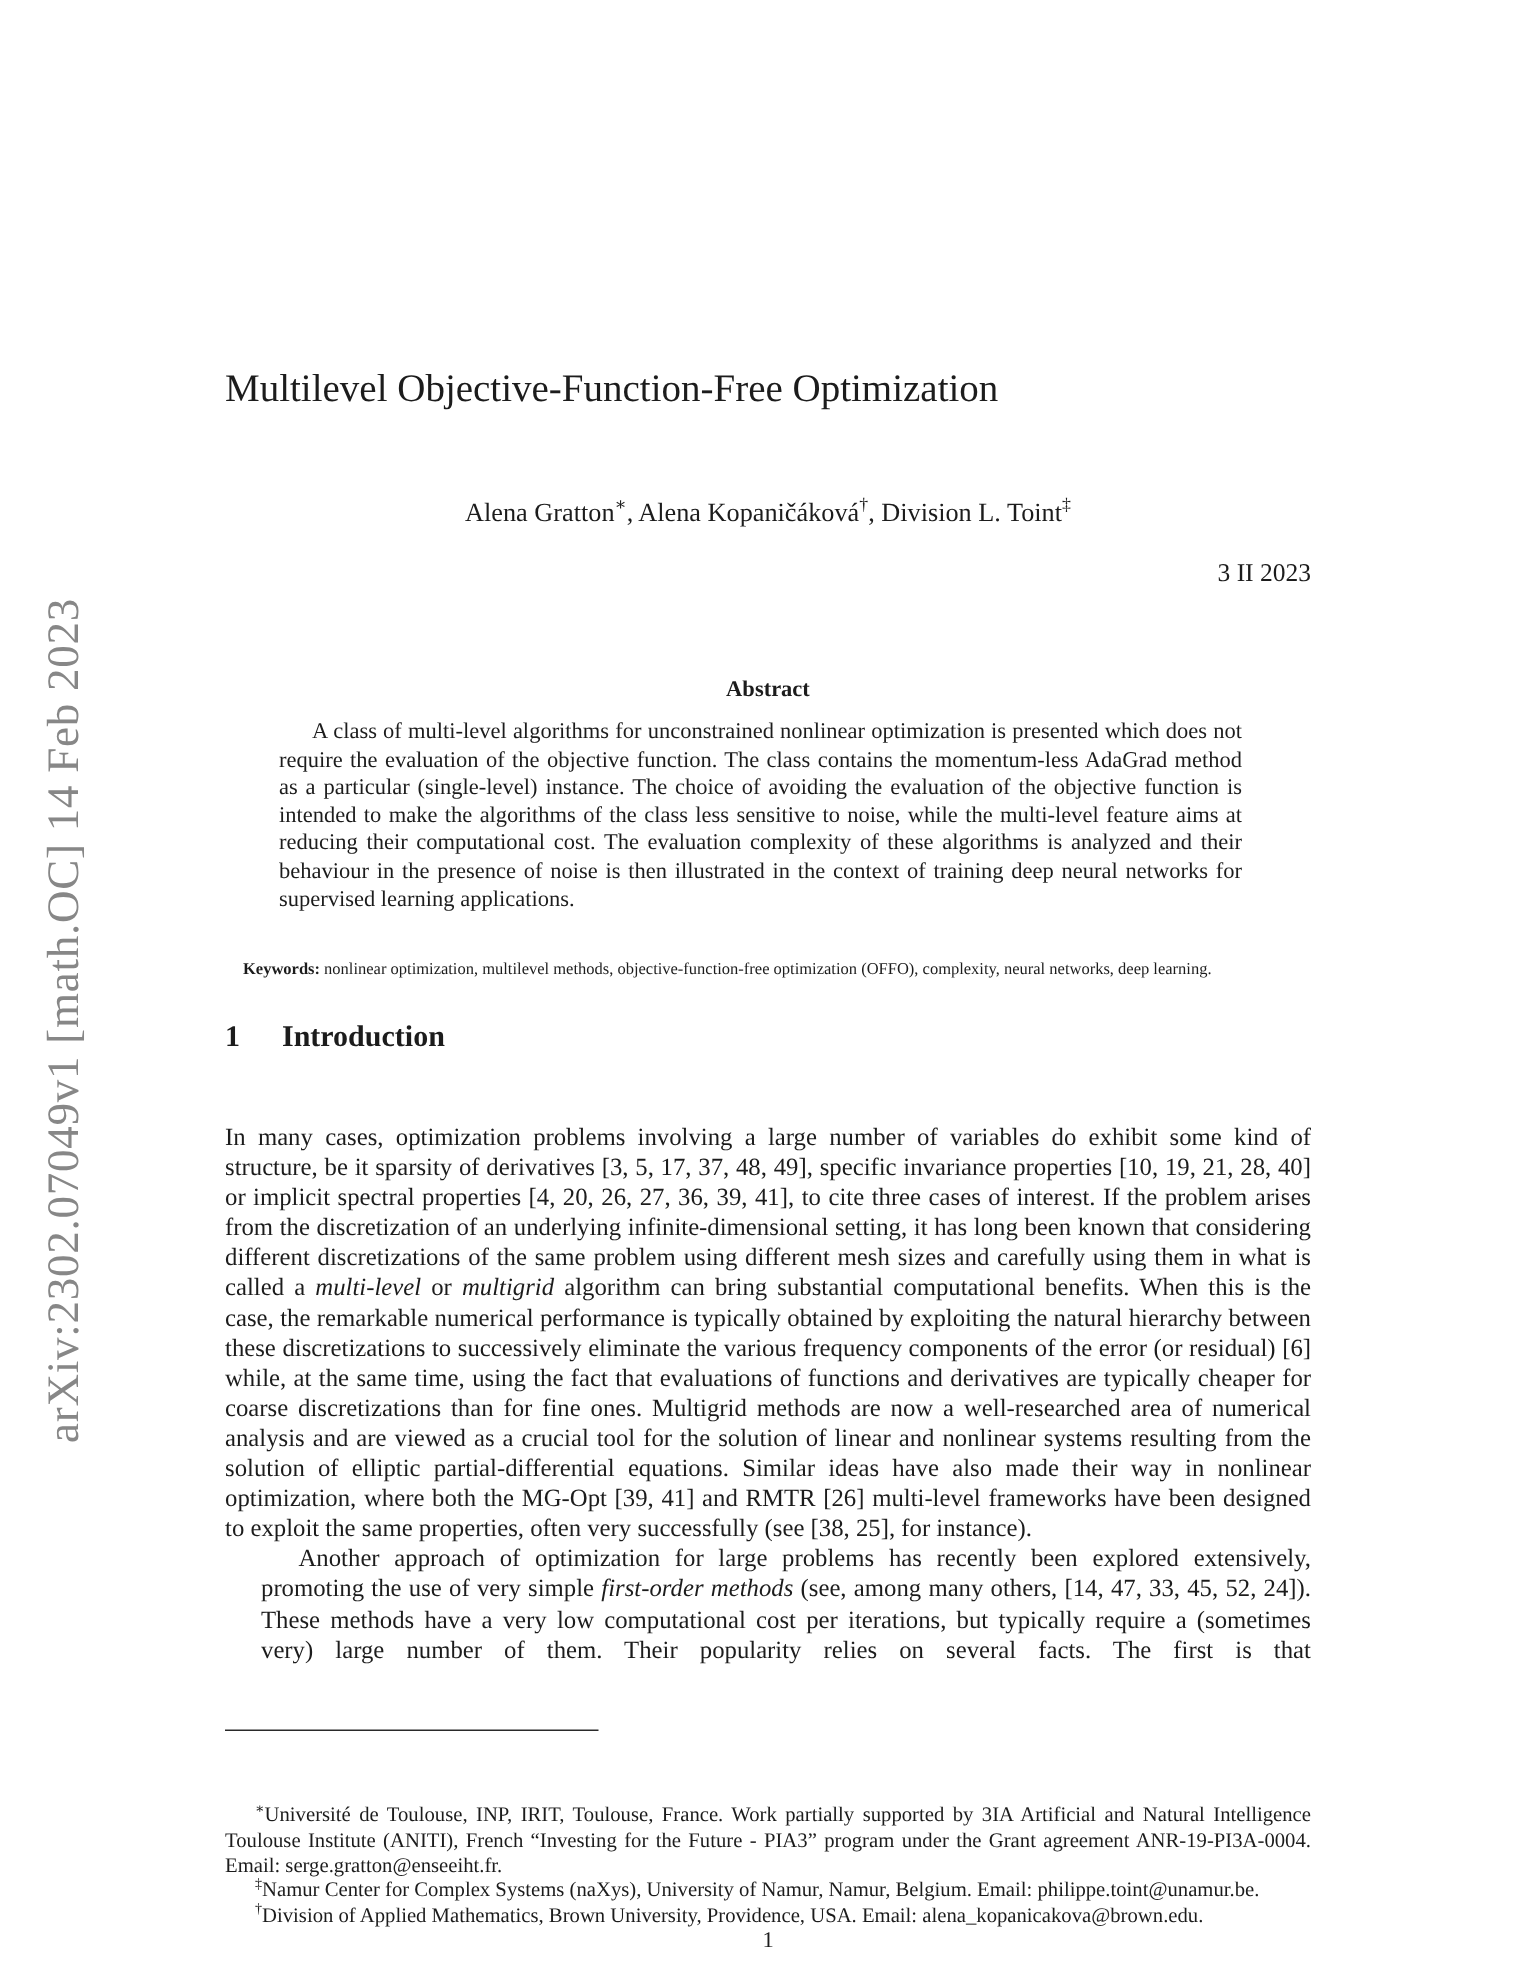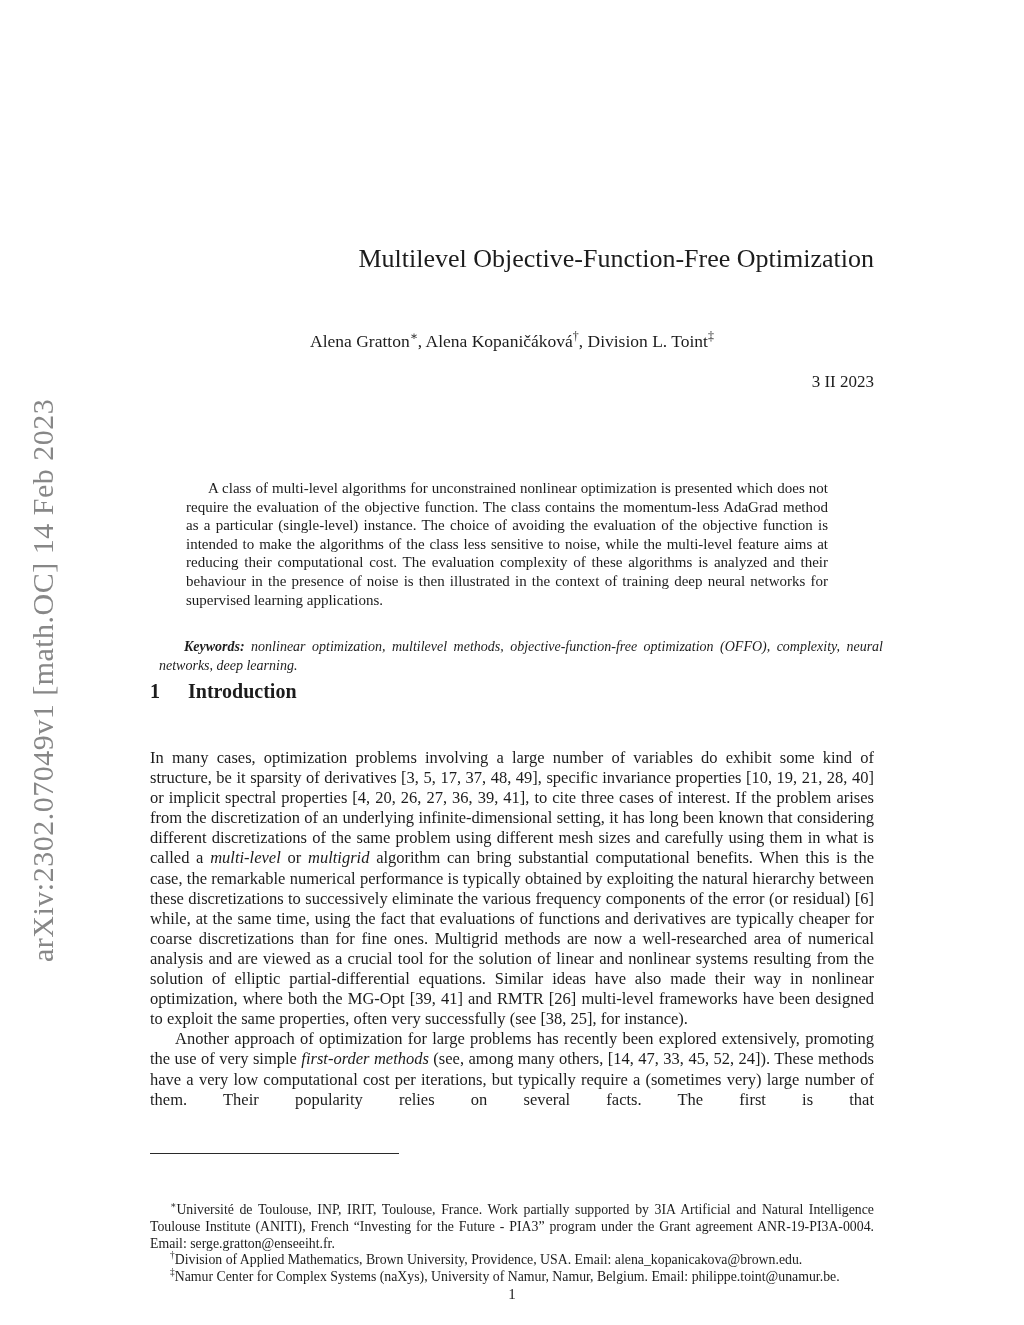--- a/index.html
+++ b/index.html
@@ -25,21 +25,21 @@
     white-space: nowrap;
     font-size: 30px;
     letter-spacing: 0.5px;
     color: #878787;
   }
   .title-block {
     position: absolute;
     top: 240px;
     left: 150px;
     width: 724px;
-    text-align: right;
+    text-align: left;
     font-size: 26px;
     line-height: 37px;
   }
   .authors-line {
     position: absolute;
     top: 331px;
     left: 150px;
     width: 724px;
     text-align: center;
     font-size: 17.5px;
@@ -67,27 +67,26 @@
     left: 186px;
     width: 642px;
     font-size: 15px;
     line-height: 18.6px;
     text-align: justify;
     text-indent: 22px;
   }
   .keywords {
     position: absolute;
     top: 637px;
-    left: 159px;
+    left: 137px;
     width: 724px;
-    font-size: 14px;
+    font-size: 11px;
     line-height: 19px;
     text-align: justify;
     text-indent: 25px;
-    font-style: italic;
   }
   .section-heading {
     position: absolute;
     top: 680px;
     left: 150px;
     width: 724px;
     font-size: 20px;
     font-weight: bold;
   }
   .section-number {
@@ -104,20 +103,21 @@
     font-size: 16.5px;
     line-height: 20.1px;
     text-align: justify;
   }
   .intro-body p {
     margin: 0;
   }
   .intro-body p.indented {
     text-indent: 25px;
     text-align-last: justify;
+    margin-left: 24px;
   }
   .it { font-style: italic; }
   .bf { font-weight: bold; }
   sup { font-size: 68%; line-height: 0; }
   .footnote-rule {
     position: absolute;
     top: 1153px;
     left: 150px;
     width: 249px;
     border-top: 1.5px solid #2a2a2a;
@@ -153,37 +153,38 @@
   <div class="arxiv-stamp">arXiv:2302.07049v1  [math.OC]  14 Feb 2023</div>
 
   <div class="title-block">
     <div>Multilevel Objective-Function-Free Optimization</div>
   </div>
 
   <div class="authors-line"><span>Alena Gratton</span><sup>∗</sup><span>, Alena Kopaničáková</span><sup>†</sup><span>, Division L. Toint</span><sup>‡</sup></div>
 
   <div class="date-line">3 II 2023</div>
 
+  <div class="abstract-heading">Abstract</div>
 
   <div class="abstract-body">A class of multi-level algorithms for unconstrained nonlinear optimization is presented which does not require the evaluation of the objective function.  The class contains the momentum-less AdaGrad method as a particular (single-level) instance.  The choice of avoiding the evaluation of the objective function is intended to make the algorithms of the class less sensitive to noise, while the multi-level feature aims at reducing their computational cost. The evaluation complexity of these algorithms is analyzed and their behaviour in the presence of noise is then illustrated in the context of training deep neural networks for supervised learning applications.</div>
 
   <div class="keywords"><span class="bf">Keywords:</span><span>  nonlinear optimization, multilevel methods, objective-function-free optimization (OFFO), complexity, neural networks, deep learning.</span></div>
 
   <div class="section-heading">
     <span class="section-number">1</span><span>Introduction</span>
   </div>
 
   <div class="intro-body">
     <p><span>In many cases, optimization problems involving a large number of variables do exhibit some kind of structure, be it sparsity of derivatives [3, 5, 17, 37, 48, 49], specific invariance properties [10, 19, 21, 28, 40] or implicit spectral properties [4, 20, 26, 27, 36, 39, 41], to cite three cases of interest.  If the problem arises from the discretization of an underlying infinite-dimensional setting, it has long been known that considering different discretizations of the same problem using different mesh sizes and carefully using them in what is called a </span><span class="it">multi-level</span><span> or </span><span class="it">multigrid</span><span> algorithm can bring substantial computational benefits.  When this is the case, the remarkable numerical performance is typically obtained by exploiting the natural hierarchy between these discretizations to successively eliminate the various frequency components of the error (or residual) [6] while, at the same time, using the fact that evaluations of functions and derivatives are typically cheaper for coarse discretizations than for fine ones.  Multigrid methods are now a well-researched area of numerical analysis and are viewed as a crucial tool for the solution of linear and nonlinear systems resulting from the solution of elliptic partial-differential equations.  Similar ideas have also made their way in nonlinear optimization, where both the MG-Opt [39, 41] and RMTR [26] multi-level frameworks have been designed to exploit the same properties, often very successfully (see [38, 25], for instance).</span></p>
     <p class="indented"><span>Another approach of optimization for large problems has recently been explored extensively, promoting the use of very simple </span><span class="it">first-order methods</span><span> (see, among many others, [14, 47, 33, 45, 52, 24]).  These methods have a very low computational cost per iterations, but typically require a (sometimes very) large number of them.  Their popularity relies on several facts.  The first is that</span></p>
   </div>
 
   <div class="footnote-rule"></div>
 
   <div class="footnotes">
     <p><sup>∗</sup><span>Université de Toulouse, INP, IRIT, Toulouse, France.  Work partially supported by 3IA Artificial and Natural Intelligence Toulouse Institute (ANITI), French “Investing for the Future - PIA3” program under the Grant agreement ANR-19-PI3A-0004. Email: serge.gratton@enseeiht.fr.</span></p>
+    <p><sup>‡</sup><span>Namur Center for Complex Systems (naXys), University of Namur, Namur, Belgium.   Email: philippe.toint@unamur.be.</span></p>
     <p><sup>†</sup><span>Division of Applied Mathematics, Brown University, Providence, USA. Email: alena_kopanicakova@brown.edu.</span></p>
-    <p><sup>‡</sup><span>Namur Center for Complex Systems (naXys), University of Namur, Namur, Belgium.   Email: philippe.toint@unamur.be.</span></p>
   </div>
 
   <div class="page-number">1</div>
 
 </div>
 
 </body></html>

